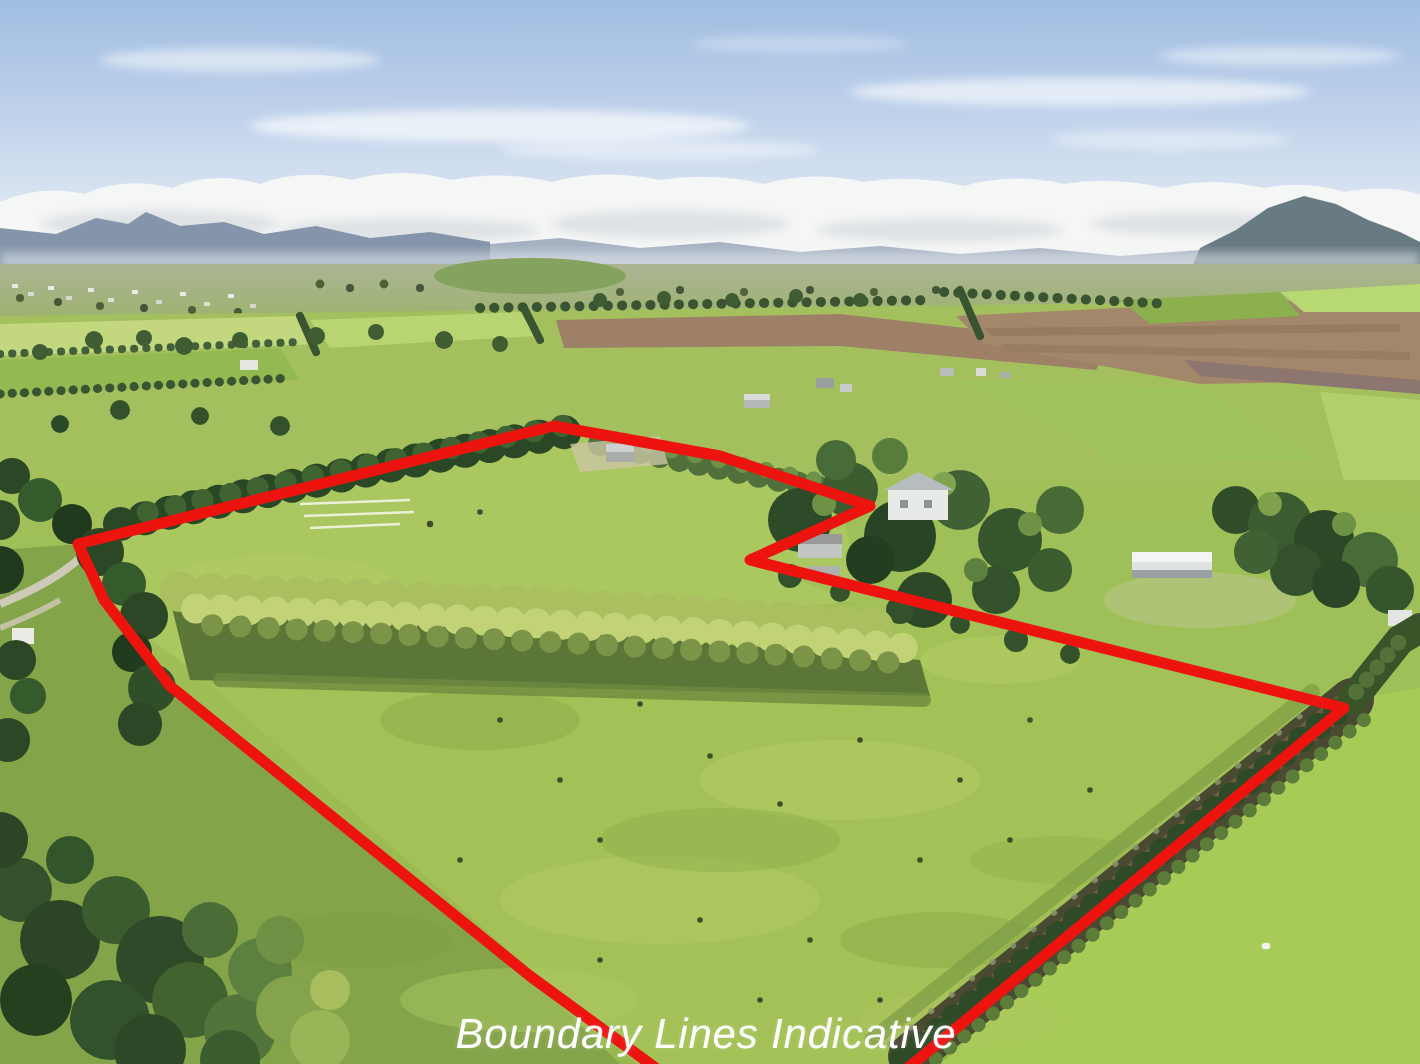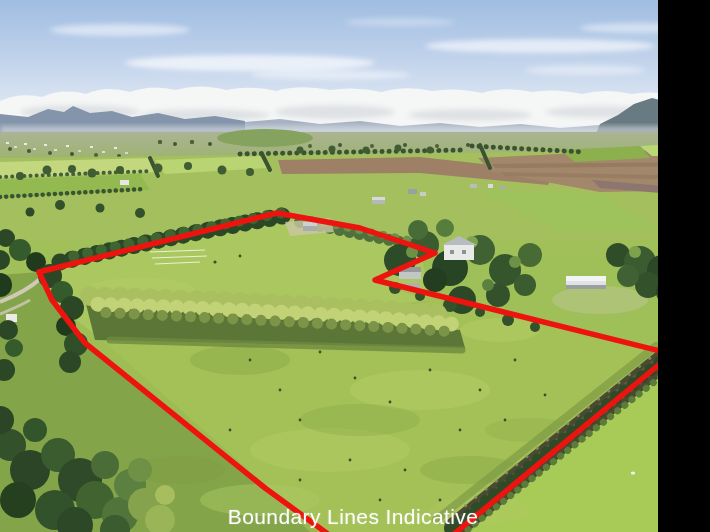--- a/index.html
+++ b/index.html
@@ -1,16 +1,16 @@
 <!DOCTYPE html>
 <html><head>
 <meta charset="utf-8">
 <style>
   html,body{margin:0;padding:0;background:#000;}
-  .stage{position:relative;width:658px;height:532px;overflow:hidden;}
+  .stage{position:relative;width:710px;height:532px;overflow:hidden;font-style:italic;}
   svg{display:block;}
   .caption{font-family:"Liberation Sans","DejaVu Sans",sans-serif;font-weight:normal;letter-spacing:.4px;}
 </style>
 </head>
 <body>
 
 <div class="stage">
 <svg width="710" height="532" viewBox="0 0 710 532" xmlns="http://www.w3.org/2000/svg">
   <defs>
     <linearGradient id="sky" x1="0" y1="0" x2="0" y2="1">

